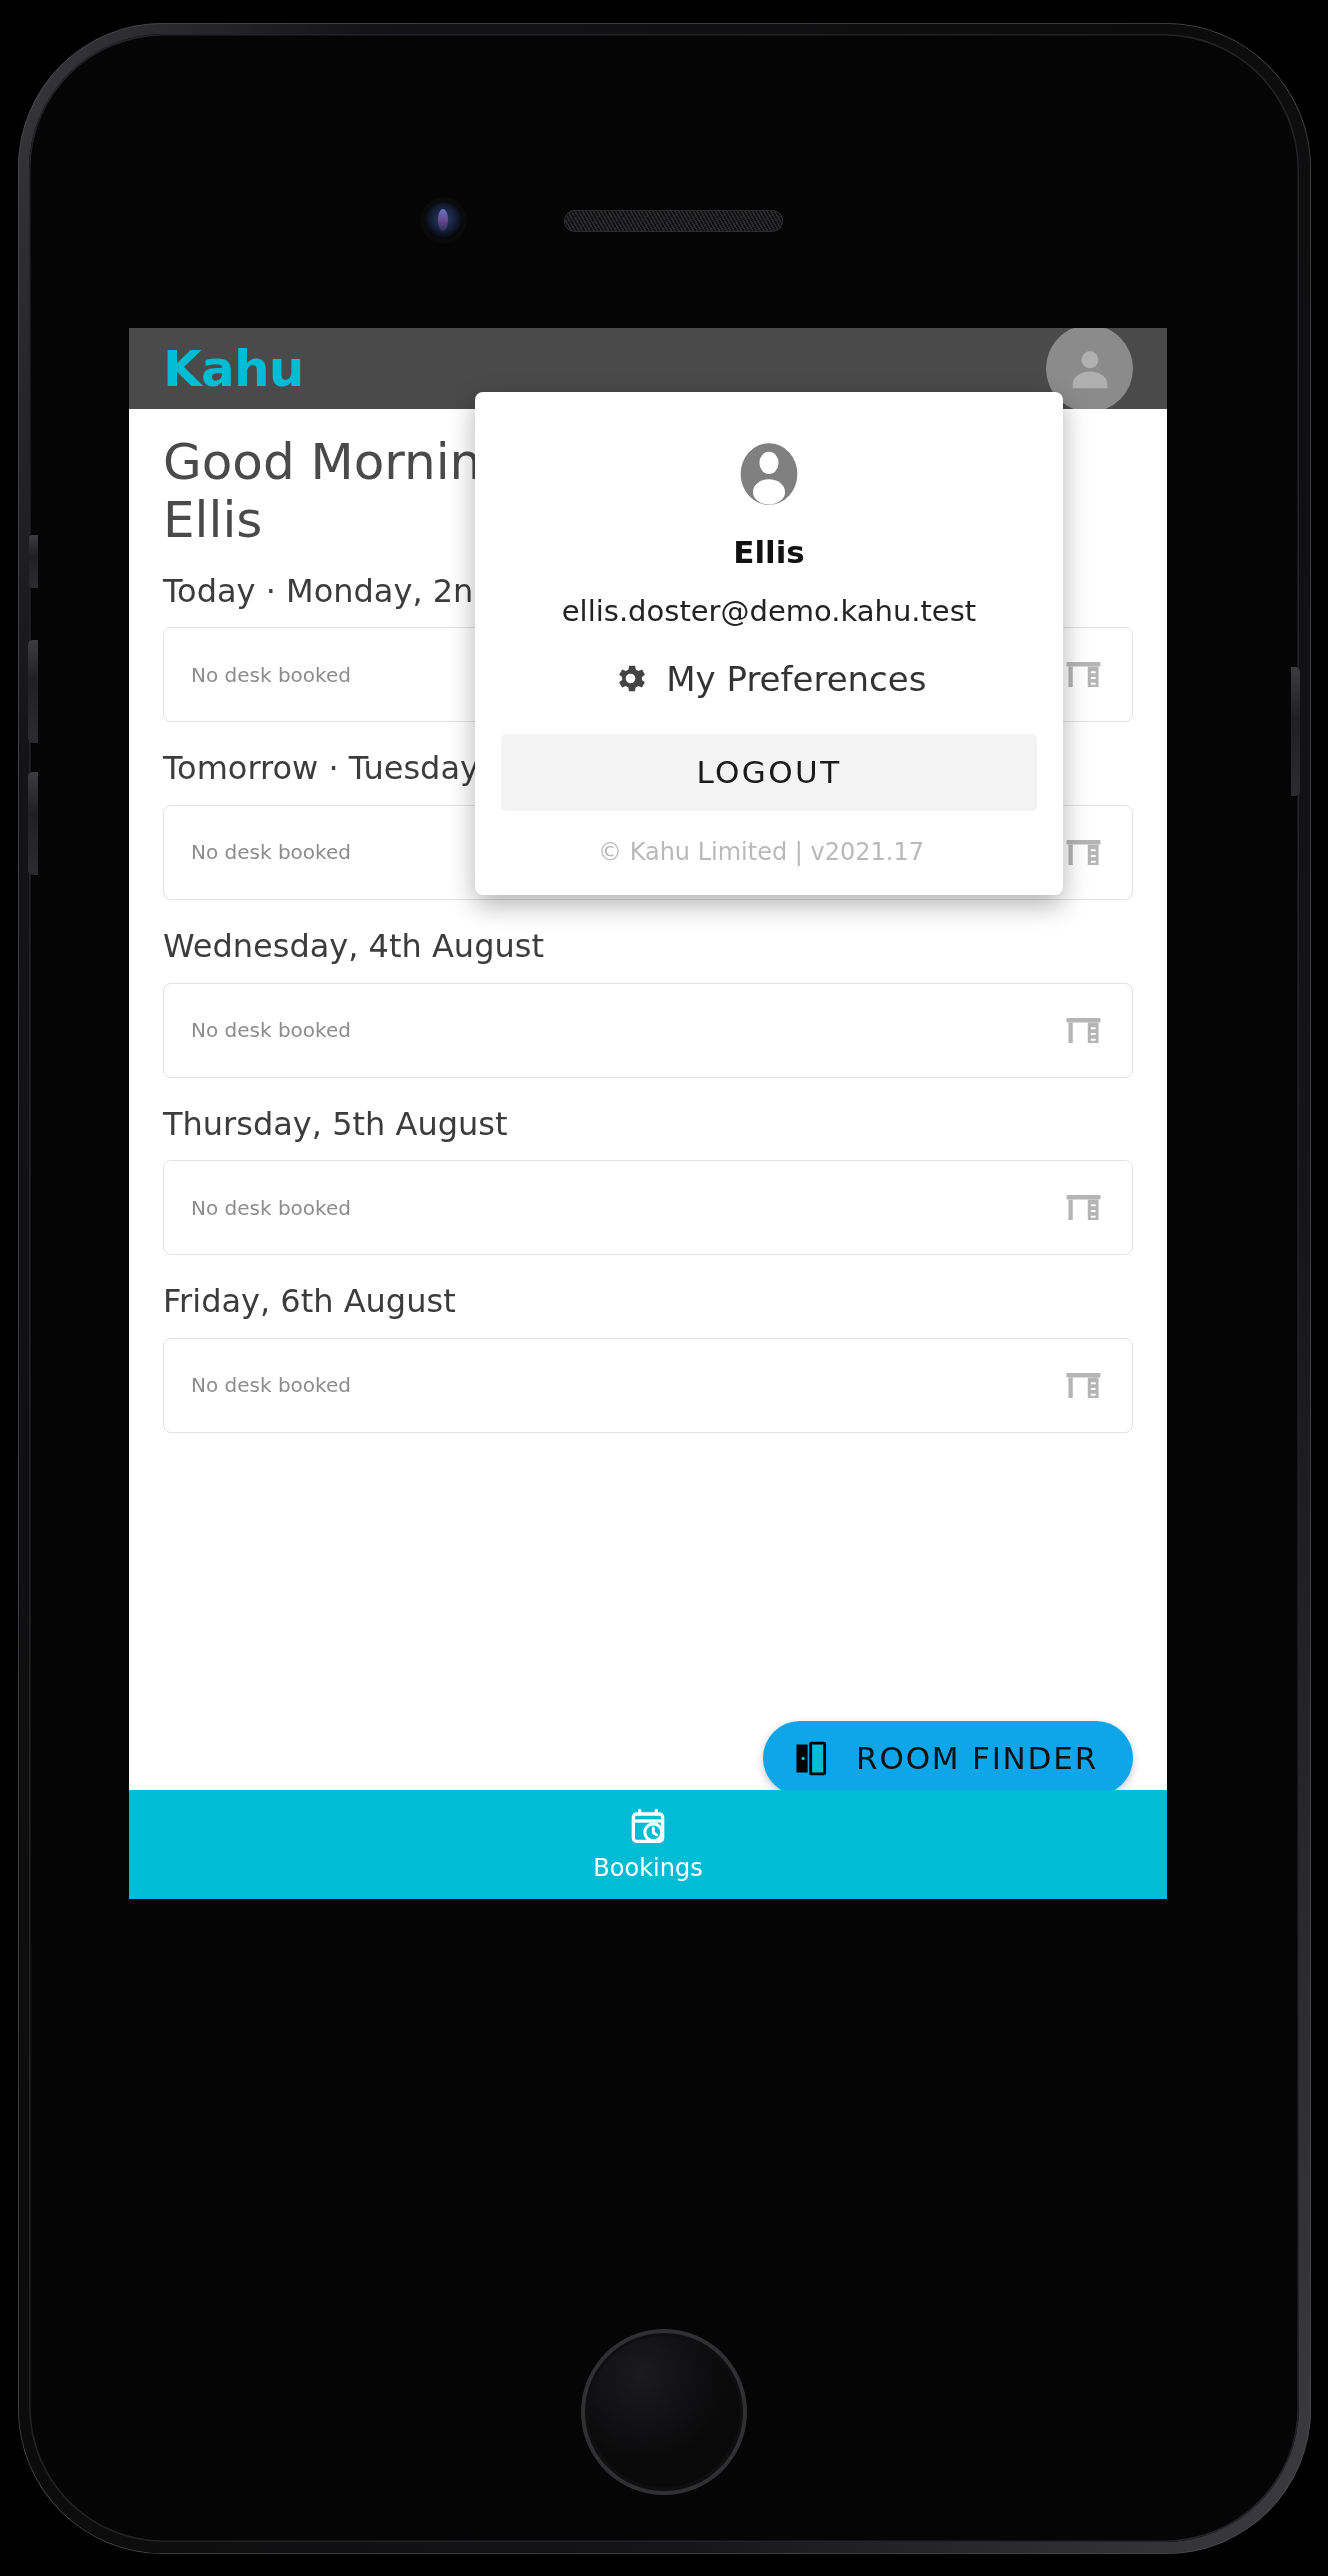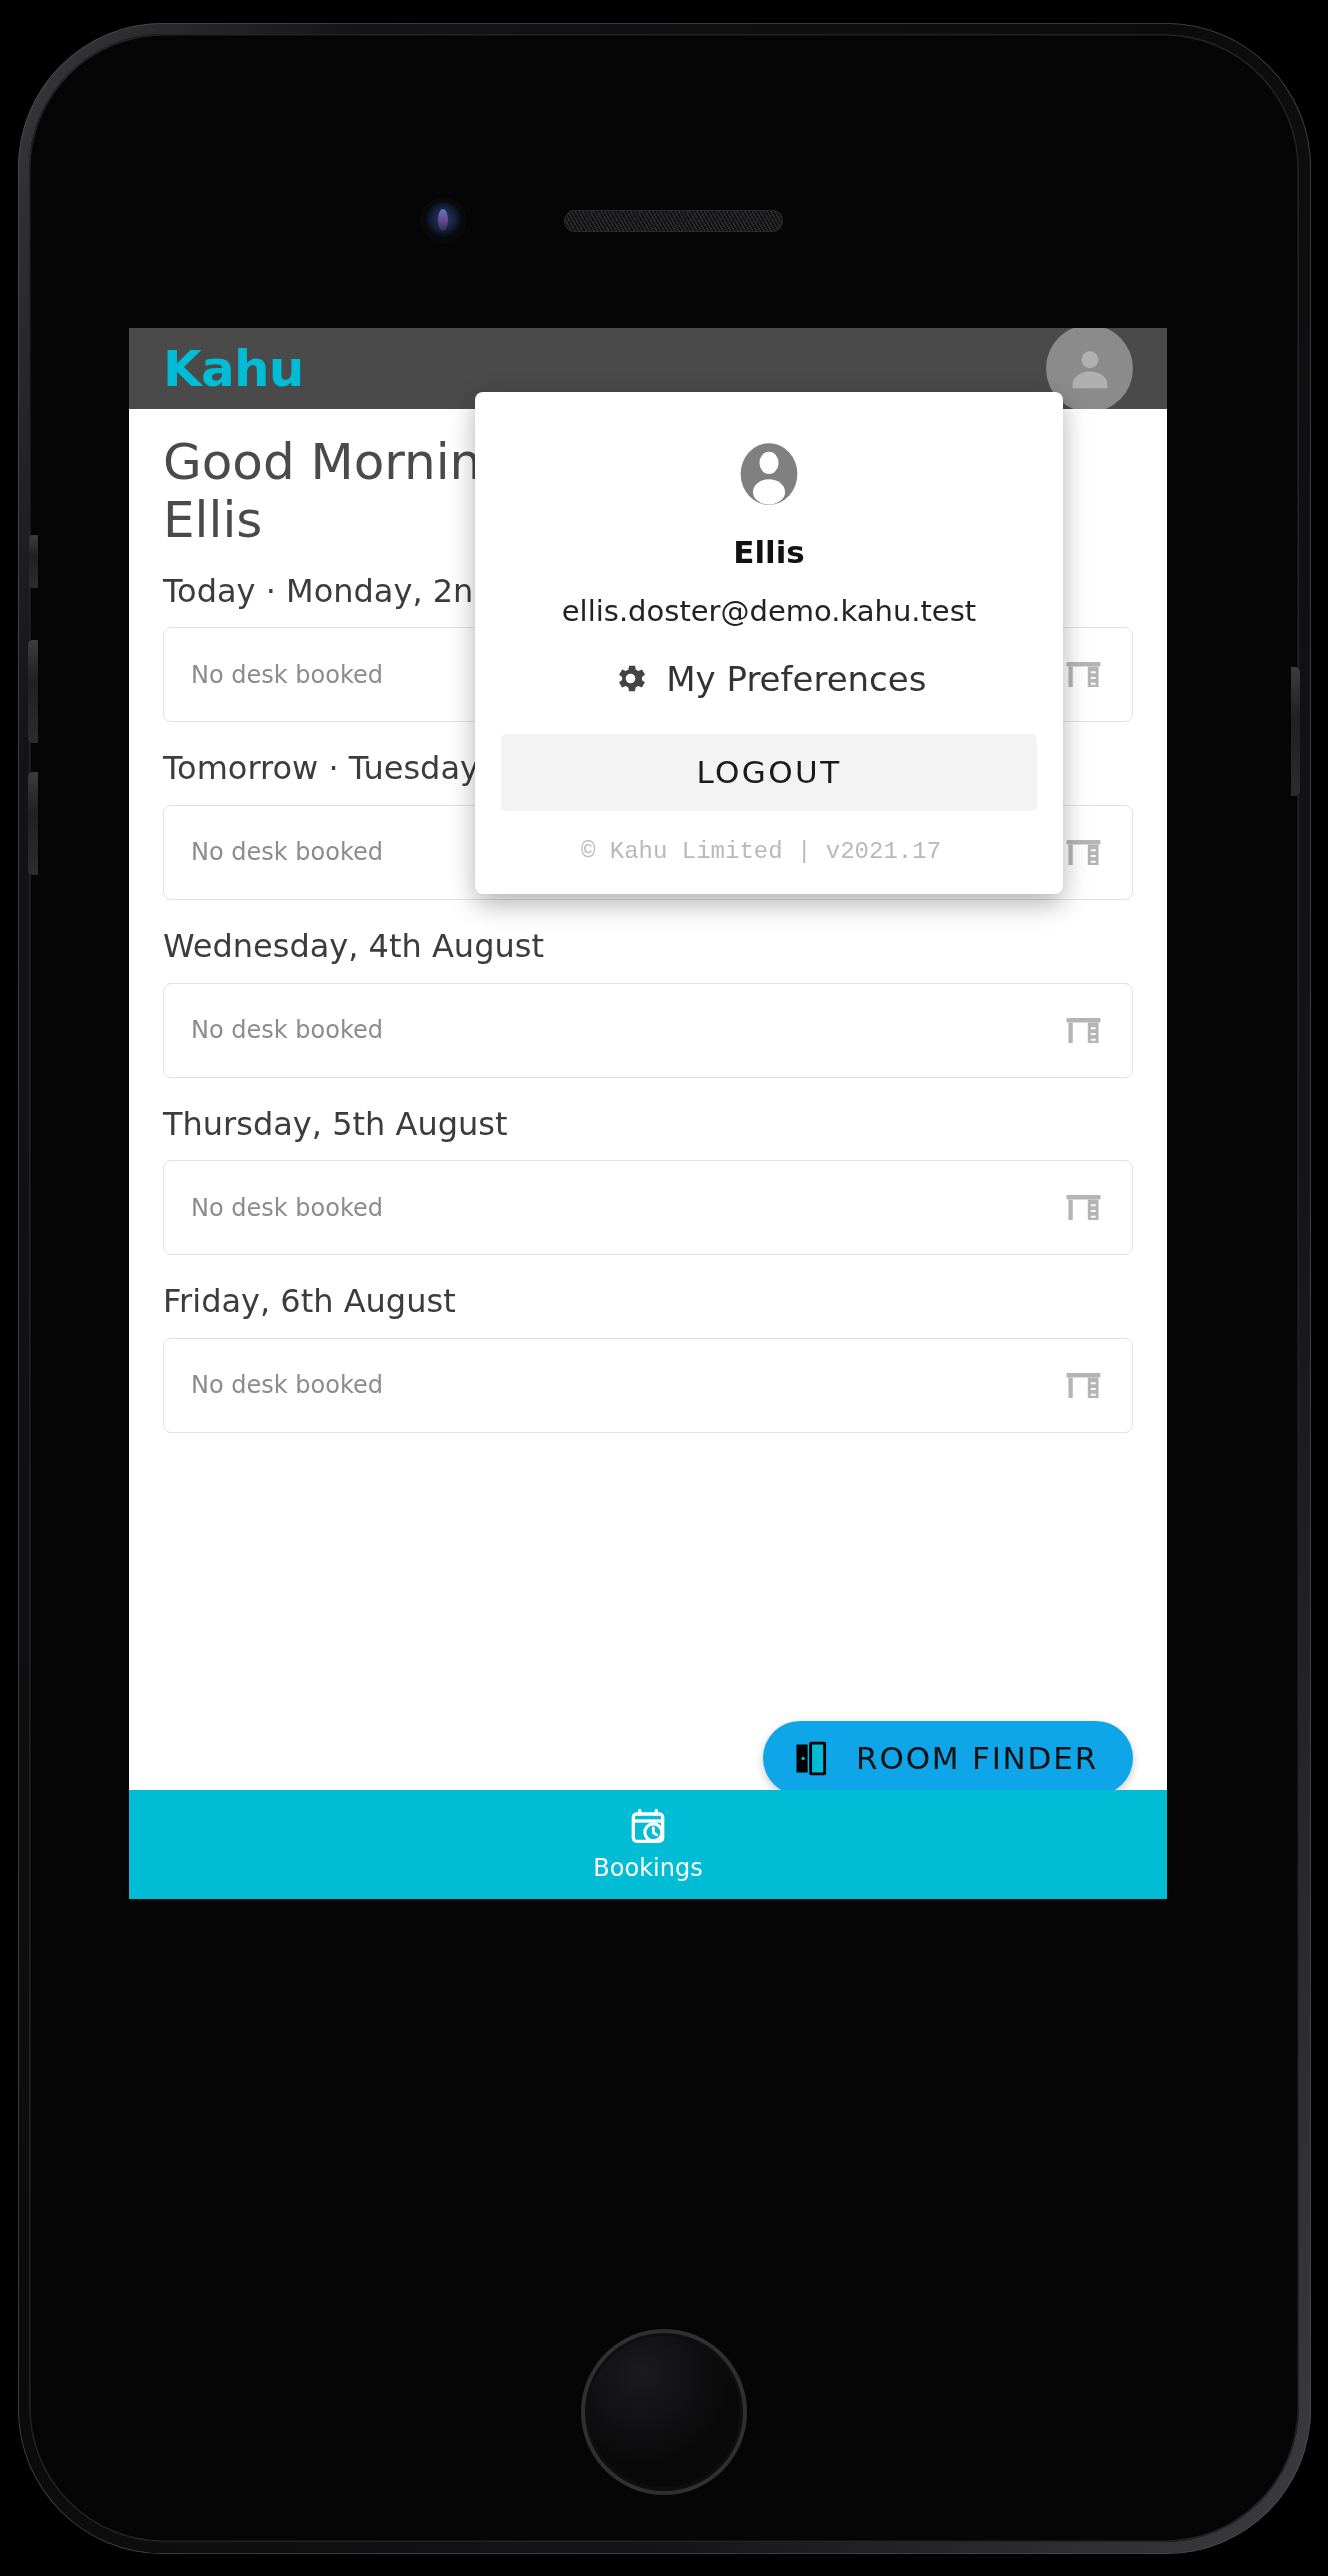--- a/index.html
+++ b/index.html
@@ -173,21 +173,21 @@
     border: 1.6px solid #e2e2e2;
     border-radius: 8px;
     background: #fff;
     display: flex;
     align-items: center;
     justify-content: space-between;
     padding: 0 27px;
     cursor: pointer;
   }
   .booking-card-text {
-    font-size: 24px;
+    font-size: 20px;
     color: #8c8c8c;
     font-weight: 400;
   }
   .desk-icon { flex: 0 0 auto; }
 
   
   #room-finder-row {
     position: absolute;
     right: 34px;
     bottom: 32px;
@@ -282,21 +282,20 @@
     font-size: 31px;
     letter-spacing: 2.4px;
     color: #1a1a1a;
     cursor: pointer;
   }
   #popup-footer {
     text-align: center;
     font-size: 24px;
     color: #b9b9b9;
     padding: 27px 16px 29px 0;
-    font-family: Liberation Mono, monospace;
   }
 </style>
 </head>
 <body>
 
 <div id="phone-frame">
   <div id="phone-inner-bezel"></div>
 
   <div class="side-btn" id="btn-silent"></div>
   <div class="side-btn" id="btn-vol-up"></div>

